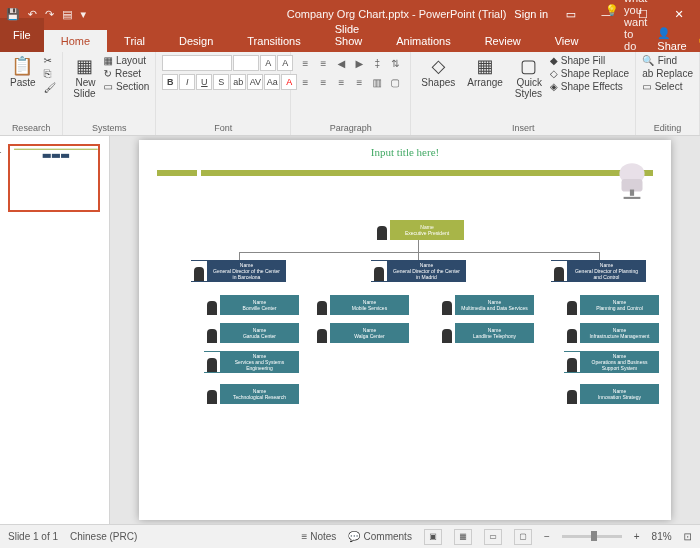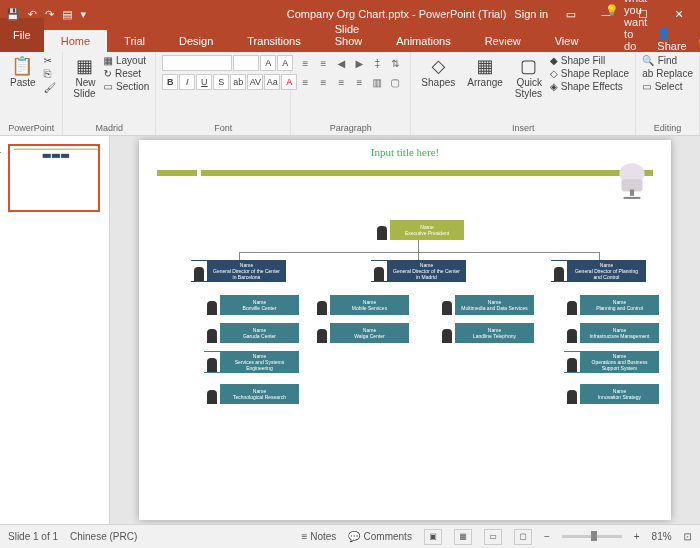--- a/index.html
+++ b/index.html
@@ -103,37 +103,37 @@
       <div class="bigbtn">
         <span class="ico">📋</span>
         <span>Paste</span>
       </div>
       <div class="smallcol">
         <div>✂</div>
         <div>⎘</div>
         <div>🖌</div>
       </div>
     </div>
-    <div class="group-label">PowerPoint</div>
+    <div class="group-label">Research</div>
   </div>
 
   <div class="group">
     <div class="group-body">
       <div class="bigbtn">
         <span class="ico">▦</span>
         <span style="white-space:pre-line;text-align:right">New
 Slide</span>
       </div>
       <div class="smallcol">
         <div>▦ <span>Layout</span></div>
         <div>↻ <span>Reset</span></div>
         <div>▭ <span>Section</span></div>
       </div>
     </div>
-    <div class="group-label">Madrid</div>
+    <div class="group-label">Systems</div>
   </div>
 
   <div class="group" style="width:135px">
     <div class="group-body fontbox">
       <div class="fontrow">
         <div class="fbtn" style="width:70px"></div>
         <div class="fbtn" style="width:26px"></div>
         <div class="fbtn">A</div>
         <div class="fbtn">A</div>
       </div>

